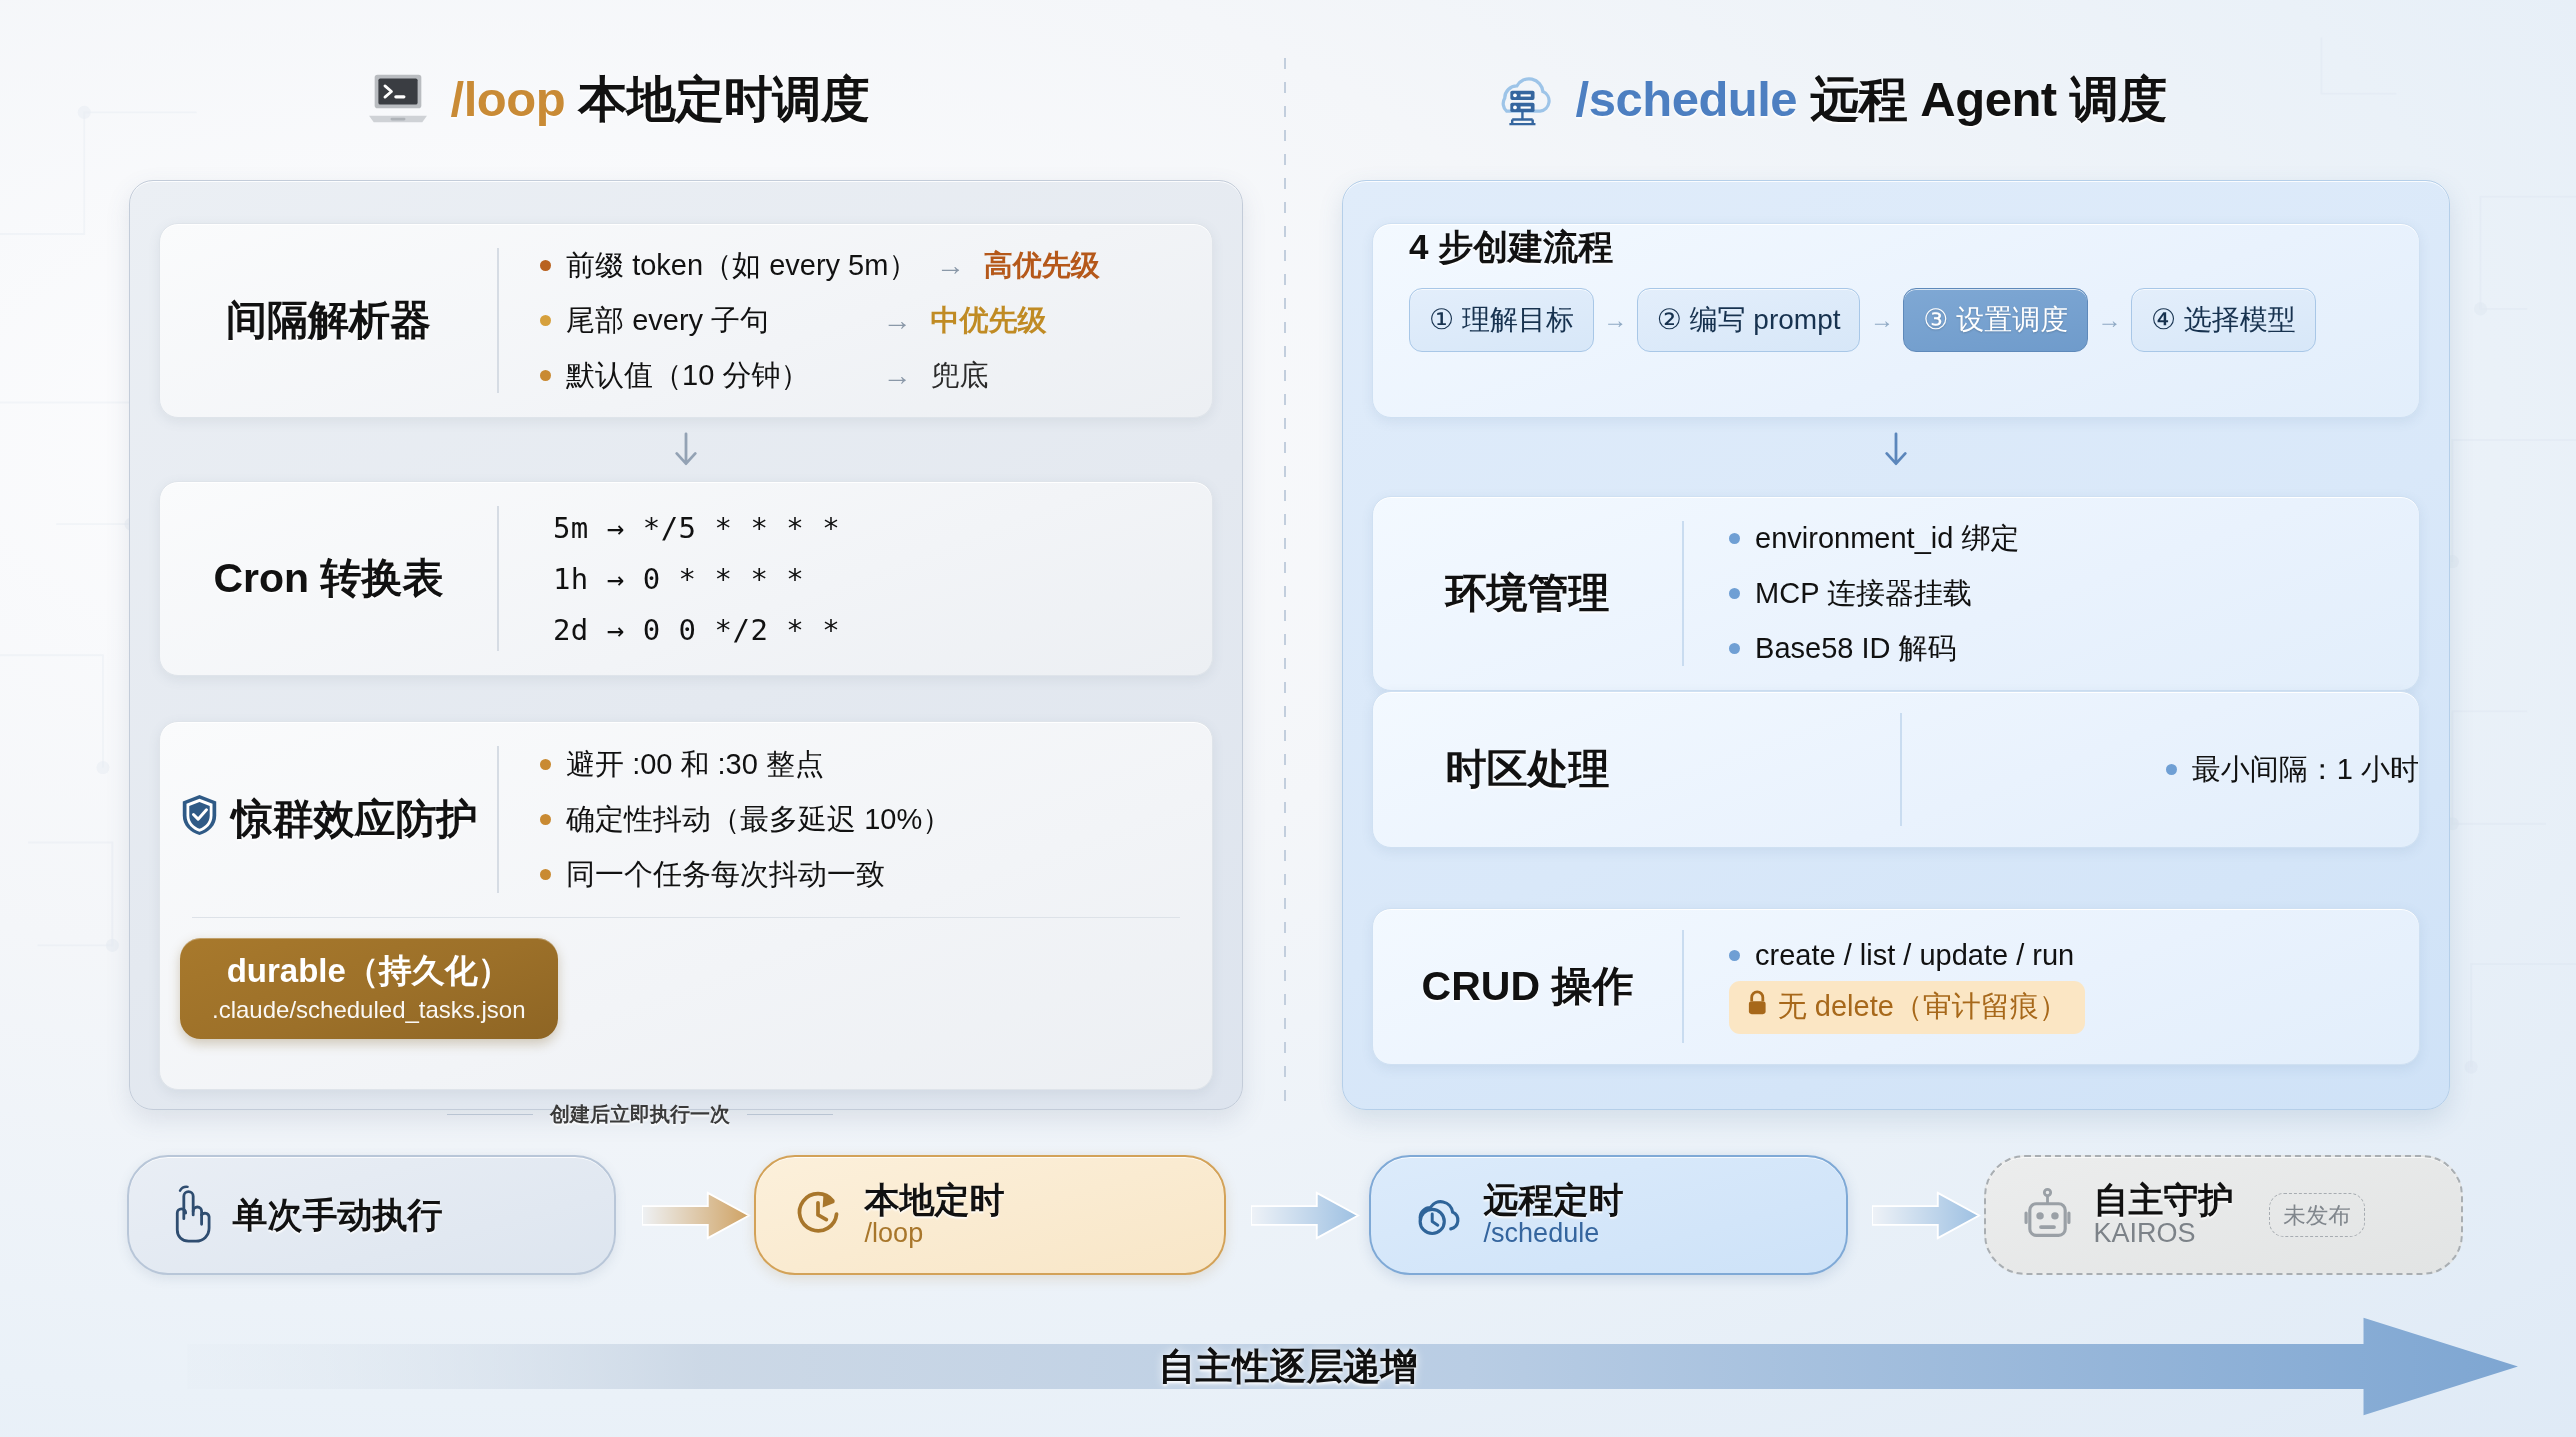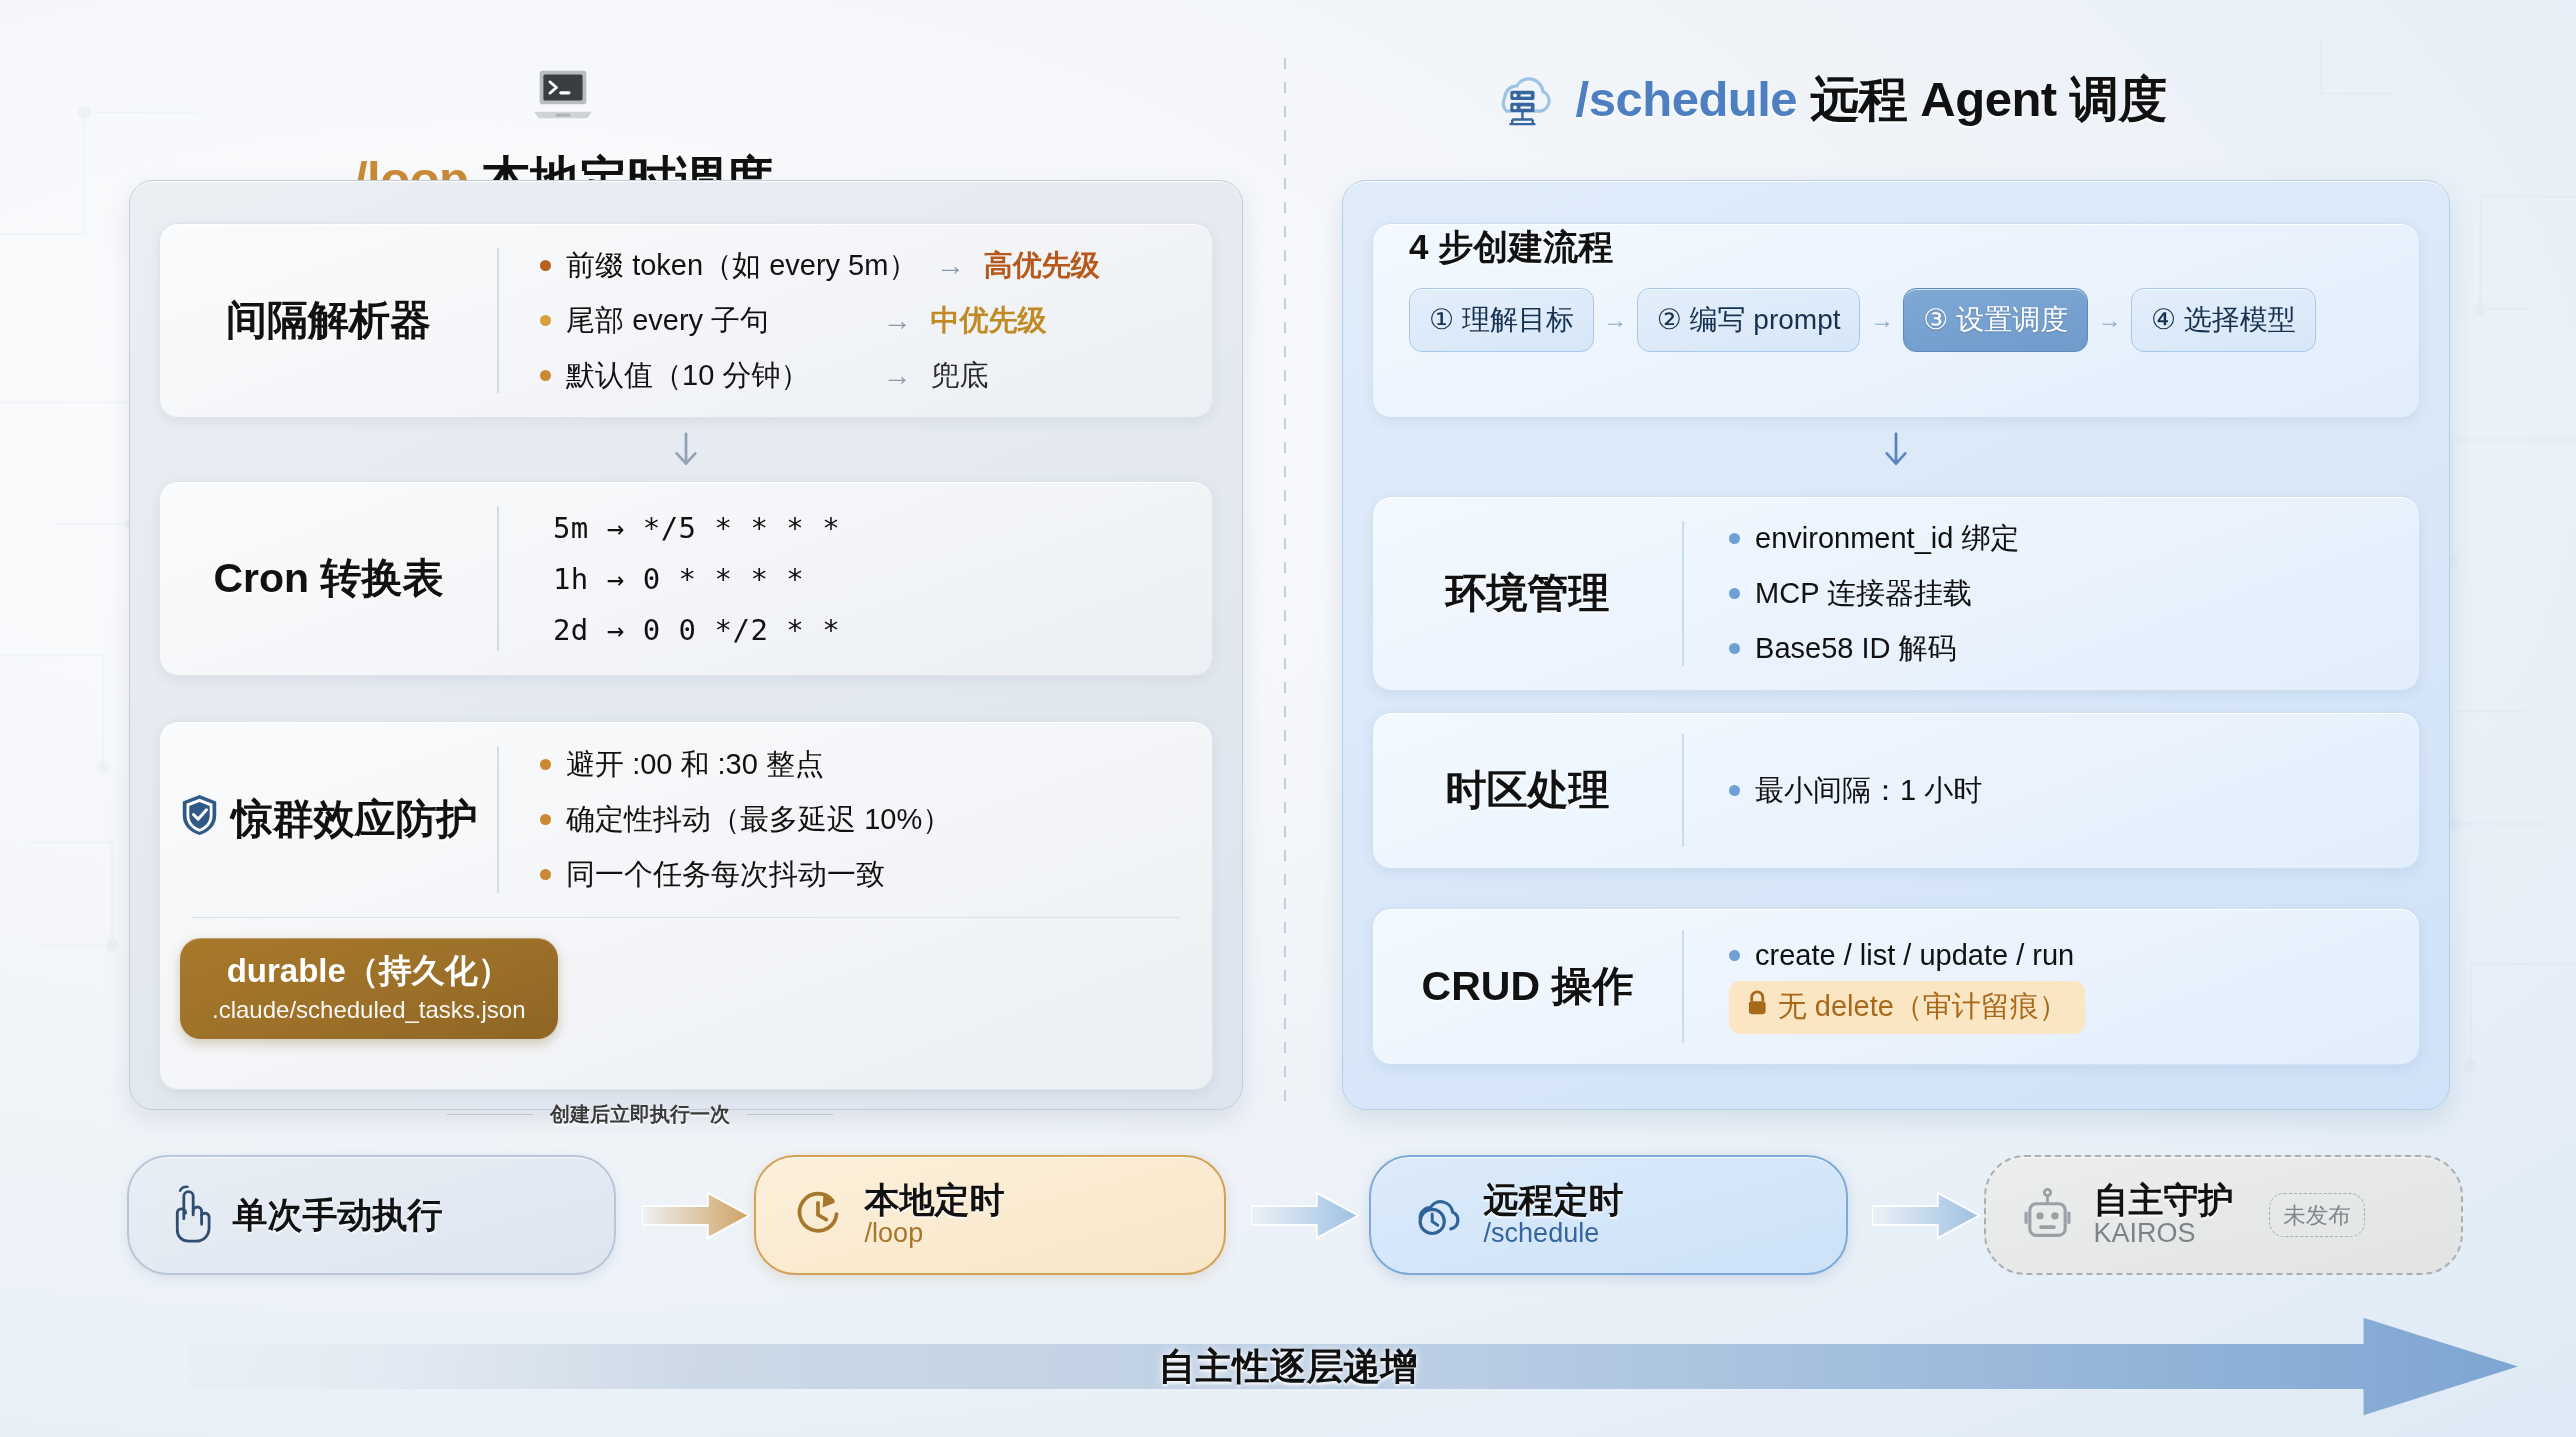--- a/index.html
+++ b/index.html
@@ -205,21 +205,21 @@
       <circle cx="2620" cy="600" r="7"></circle>
     <circle cx="2620" cy="880" r="7"></circle>
       <circle cx="2640" cy="1140" r="7"></circle>
   </g>
 </svg>
 
 <div class="stage">
 
   <div class="vdiv"></div>
 
-  <div class="col-head" style="left:354px; top:67px;flex-direction:column;">
+  <div class="col-head" style="left:366px; top:67px;">
     <span class="glyph">
       <svg width="64" height="56" viewBox="0 0 68 60">
         <rect x="9" y="4" width="50" height="36" rx="3" fill="#b9bcc0"></rect>
         <rect x="13" y="8" width="42" height="28" rx="2" fill="#3a3d42"></rect>
         <path d="M20 16 l7 6 -7 6" stroke="#fff" stroke-width="3" fill="none" stroke-linecap="round" stroke-linejoin="round"></path>
         <rect x="30" y="26" width="12" height="3.4" rx="1.7" fill="#fff"></rect>
         <path d="M3 48 h62 l-5 7 H8 z" fill="#cfd2d6"></path>
         <rect x="26" y="50" width="16" height="3" rx="1.5" fill="#aeb2b7"></rect>
       </svg>
     </span>
@@ -371,21 +371,21 @@
         <span class="dot dot-blue"></span>
         <span>MCP 连接器挂载</span>
       </div>
       <div class="bullet">
         <span class="dot dot-blue"></span>
         <span>Base58 ID 解码</span>
       </div>
     </div>
   </div>
 
-  <div class="card card-r" style="left:1372px; top:712px; width:1048px; height:157px;">
+  <div class="card card-r" style="left:1372px; top:691px; width:1048px; height:157px;justify-content:space-between;">
     <div style="width:309px; display:flex; justify-content:center;">
       <div class="card-title">时区处理</div>
     </div>
     <div class="card-sep card-sep-r" style="margin:20.6px 0;"></div>
     <div class="bullets" style="padding-left:45px;">
       <div class="bullet">
         <span class="dot dot-blue"></span>
         <span>最小间隔：1 小时</span>
       </div>
     </div>

